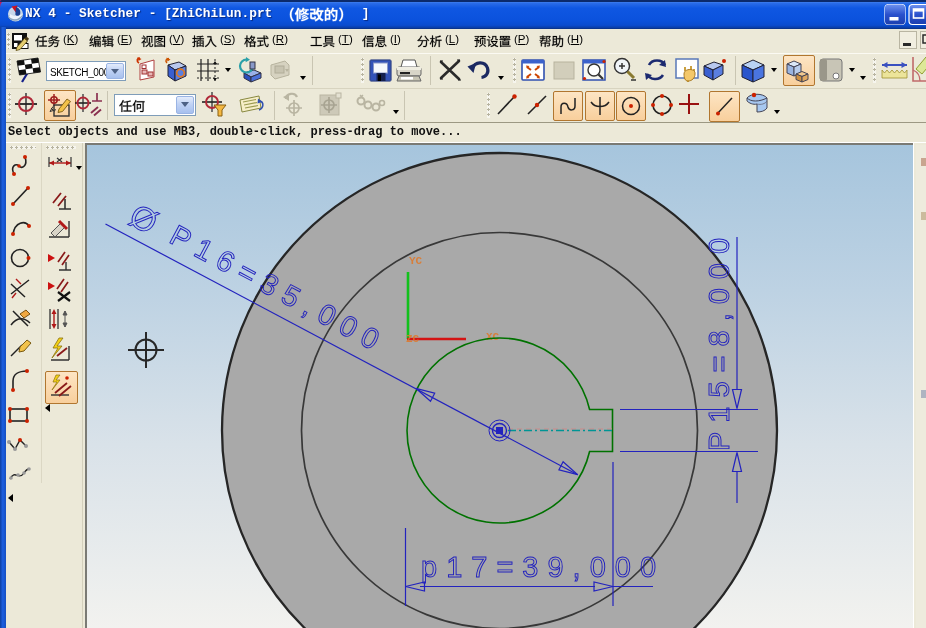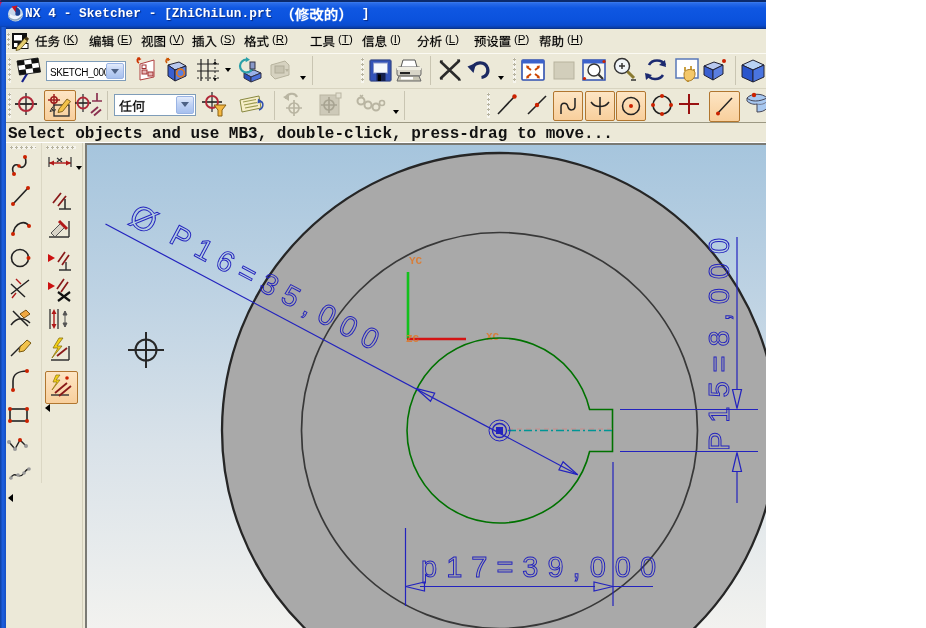--- a/index.html
+++ b/index.html
@@ -1,14 +1,14 @@
 <!DOCTYPE html>
 <html><head><meta charset="utf-8"><title>NX</title><style>
 html,body{margin:0;padding:0}
-#root{position:relative;width:766px;height:628px;overflow:hidden;background:#be185d;
+#root{position:relative;width:926px;height:628px;overflow:hidden;background:#be185d;
  font-family:"Liberation Sans",sans-serif;}
 .abs{position:absolute}
 .ic{position:absolute}
 .caret{position:absolute;width:0;height:0;border-left:3.5px solid transparent;border-right:3.5px solid transparent;border-top:4px solid #000}
 .sep1{position:absolute;width:1px;background:#c9c5b2}
 .dots{position:absolute;width:3px;background-image:radial-gradient(circle at 1.5px 1.5px,#b8b4a0 1px,#f6f5ee 1.1px);background-size:3px 5px}
 .obtn{position:absolute;background:linear-gradient(#fde5c4,#f8cf9c);border:1px solid #b1762f;border-radius:2px;box-sizing:border-box}
 .combo{position:absolute;background:#fff;border:1px solid #7f9db9;box-sizing:border-box}
 .cbtn{position:absolute;right:1px;top:1px;bottom:1px;width:16px;background:linear-gradient(#e4ecfb,#c0d2f4 45%,#a7c0ee);border:1px solid #9ab4e4;border-radius:2px}
 .cbtn:after{content:"";position:absolute;left:4px;top:5px;border-left:4px solid transparent;border-right:4px solid transparent;border-top:5px solid #4d6185}
@@ -343,21 +343,21 @@
     </svg>
 <svg class="ic" style="left:743px;top:90px" width="28" height="28" viewBox="0 0 28 28">
       <path d="M4 8 C8 3 20 3 24 8 L24 18 C22 21 18 22 14 22 L14 14 C10 15 6 13 4 11 Z" fill="#a8c8f0" stroke="#445"></path>
 <path d="M4 8 C8 12 16 12 24 8" stroke="#445" fill="none"></path>
 <path d="M14 14 C18 15 22 14 24 11" stroke="#667" fill="none" stroke-width="0.8"></path>
 <circle cx="11" cy="5" r="2.2" fill="#cc2200"></circle>
     </svg>
 <div class="caret" style="left:774px;top:110px"></div>
 <div class="abs" style="left:0;top:122px;width:926px;height:21px;background:#ece9d8;border-top:1px solid #9c9883;box-sizing:border-box"></div>
 <div class="abs" style="left:0;top:142px;width:926px;height:1px;background:#fff"></div>
-<div class="abs" style="left:8px;top:125px;font-family:'Liberation Mono',monospace;font-weight:bold;font-size:16px;letter-spacing:0px;color:#111;white-space:nowrap">Select objects and use MB3, double-click, press-drag to move...</div>
+<div class="abs" style="left:8px;top:125px;font-family:'Liberation Mono',monospace;font-weight:bold;font-size:12px;letter-spacing:0px;color:#111;white-space:nowrap">Select objects and use MB3, double-click, press-drag to move...</div>
 <div class="abs" style="left:0;top:143px;width:87px;height:485px;background:#ece9d8"></div>
 <div class="abs" style="left:913px;top:143px;width:13px;height:485px;background:#ece9d8;border-left:1px solid #fff"></div>
 <div class="abs" style="left:916px;top:145px;width:10px;height:483px;background:#eeebdd"></div>
 <div class="abs" style="left:921px;top:158px;width:5px;height:8px;background:#9a5030;opacity:0.45"></div>
 <div class="abs" style="left:921px;top:212px;width:5px;height:8px;background:#a08050;opacity:0.45"></div>
 <div class="abs" style="left:921px;top:390px;width:5px;height:8px;background:#6070a0;opacity:0.45"></div>
 <div class="abs" style="left:10px;top:146px;width:26px;height:3px;background-image:radial-gradient(circle at 1.5px 1.5px,#b8b4a0 1px,#f6f5ee 1.1px);background-size:5px 3px"></div>
 <div class="abs" style="left:46px;top:146px;width:30px;height:3px;background-image:radial-gradient(circle at 1.5px 1.5px,#b8b4a0 1px,#f6f5ee 1.1px);background-size:5px 3px"></div>
 <div class="abs" style="left:41px;top:143px;width:1px;height:340px;background:#dbd7c4"></div>
 <div class="abs" style="left:82px;top:143px;width:1px;height:485px;background:#d4d0bc"></div>

